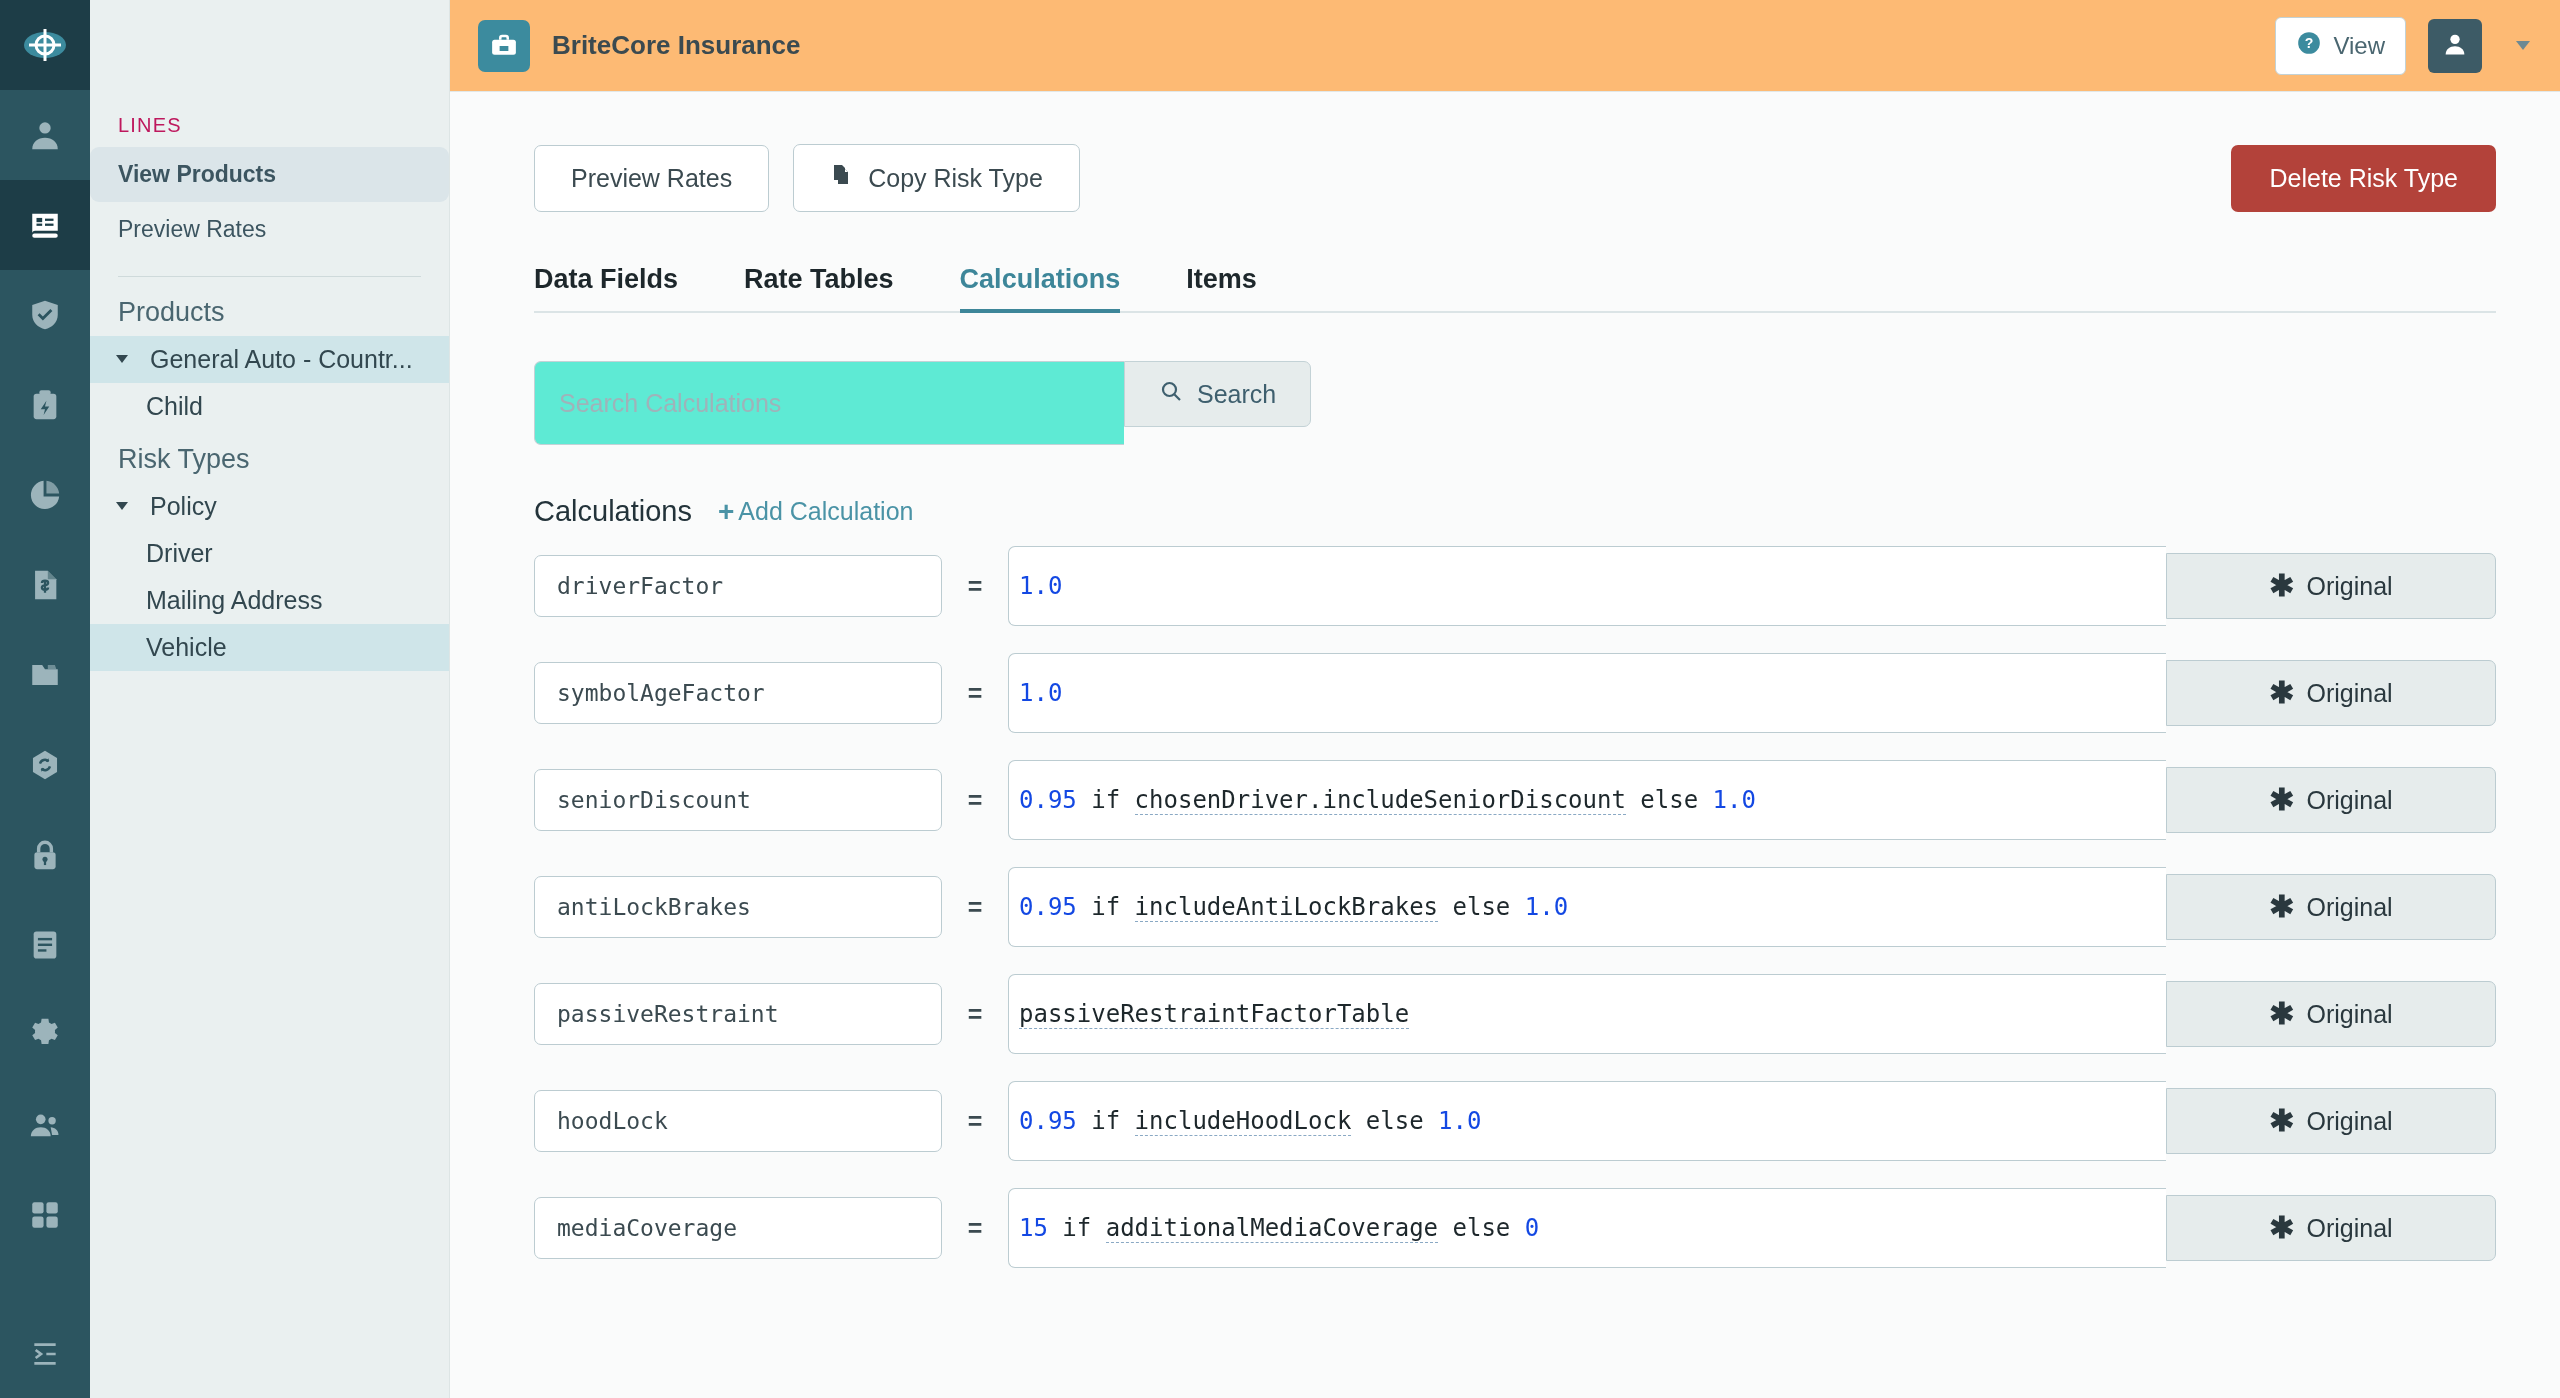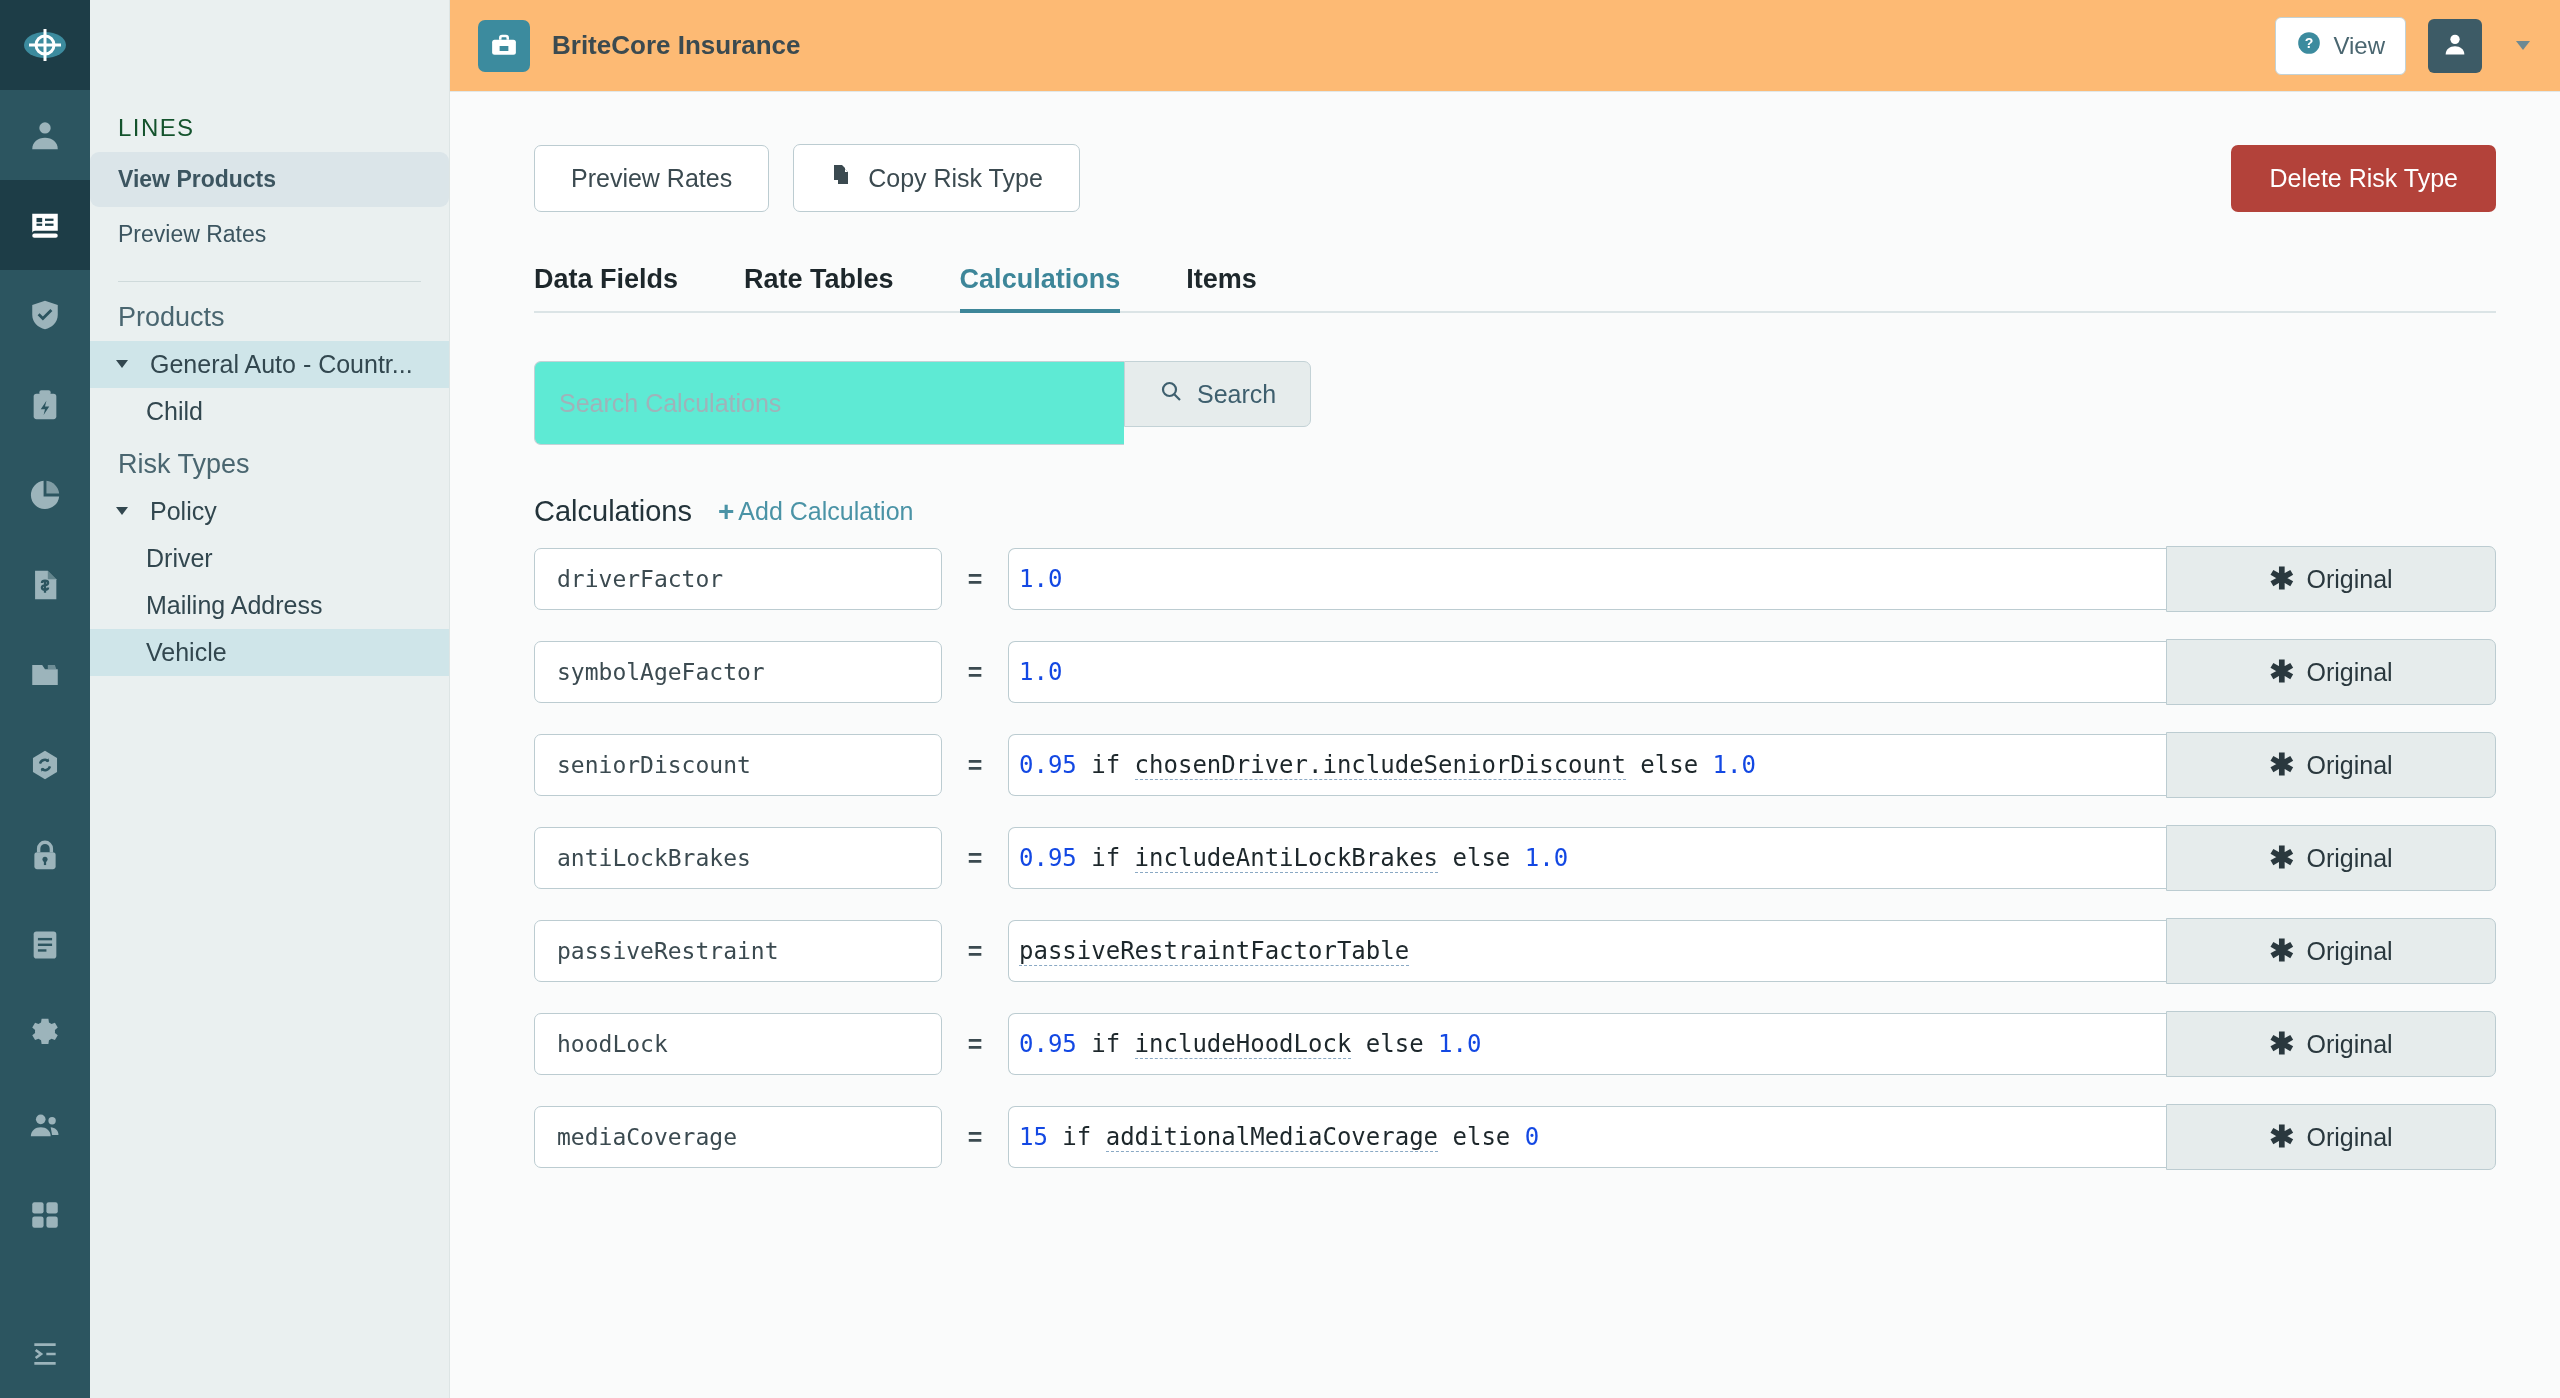--- a/index.html
+++ b/index.html
@@ -30,21 +30,21 @@
   .rail-bottom { position: absolute; bottom: 24px; left: 0; width: 90px;
     display:flex; align-items:center; justify-content:center; color:#9cb4bb; }
 
   
   .subnav {
     width: 360px; flex: 0 0 360px; background: #eaf0f0;
     border-right: 1px solid #dde5e5;
     padding-top: 92px;
   }
   .subnav-section-label {
-    font-size: 24px; letter-spacing: 0.06em; color: #14532d;
+    font-size: 20px; letter-spacing: 0.06em; color: #be185d;
     padding: 22px 28px 10px 28px; text-transform: uppercase;
   }
   .subnav-link {
     font-size: 23px; color: #3c5560; padding: 11px 28px; line-height: 1.45; border-radius: 9px;
   }
   .subnav-link.strong { font-weight: bold; background: #dbe5e9; }
   .subnav-div { height: 1px; background: #cfdadb; margin: 18px 28px 6px 28px; }
   .subnav-head {
     font-size: 27px; color: #4a6670; padding: 14px 28px 8px 28px;
   }
@@ -141,21 +141,21 @@
   .calc-list { margin-top: 18px; }
   .calc-row { display: flex; align-items: center; gap: 0; margin-bottom: 27px; }
   .calc-name {
     width: 408px; flex: 0 0 408px; height: 62px;
     border: 1px solid #bcccd1; border-radius: 7px; background: #fff;
     display: flex; align-items: center; padding: 0 22px;
     font-family: "DejaVu Sans Mono", monospace; font-size: 23px; color: #3b4a50;
   }
   .eq { width: 66px; flex: 0 0 66px; text-align: center; font-size: 25px; font-weight: bold; color: #3b4a50; }
   .calc-formula {
-    flex: 1 1 auto; min-width: 0; height: 62px;
+    flex: 1 1 auto; min-width: 0; height: 80px;
     border: 1px solid #bcccd1; border-right: none; border-radius: 7px 0 0 7px;
     background: #fff; display: flex; align-items: center; padding: 0 10px;
     font-family: "DejaVu Sans Mono", monospace; font-size: 24px; color: #1d272b;
     overflow: hidden; white-space: nowrap;
   }
   .calc-formula .num { color: #1348e3; }
   .calc-formula .kw { color: #1d272b; font-weight: normal; }
   .calc-formula .var { color: #1d272b; border-bottom: 1px dashed #8aa9c4; }
   .calc-formula .sp { white-space: pre; }
   .calc-badge {

